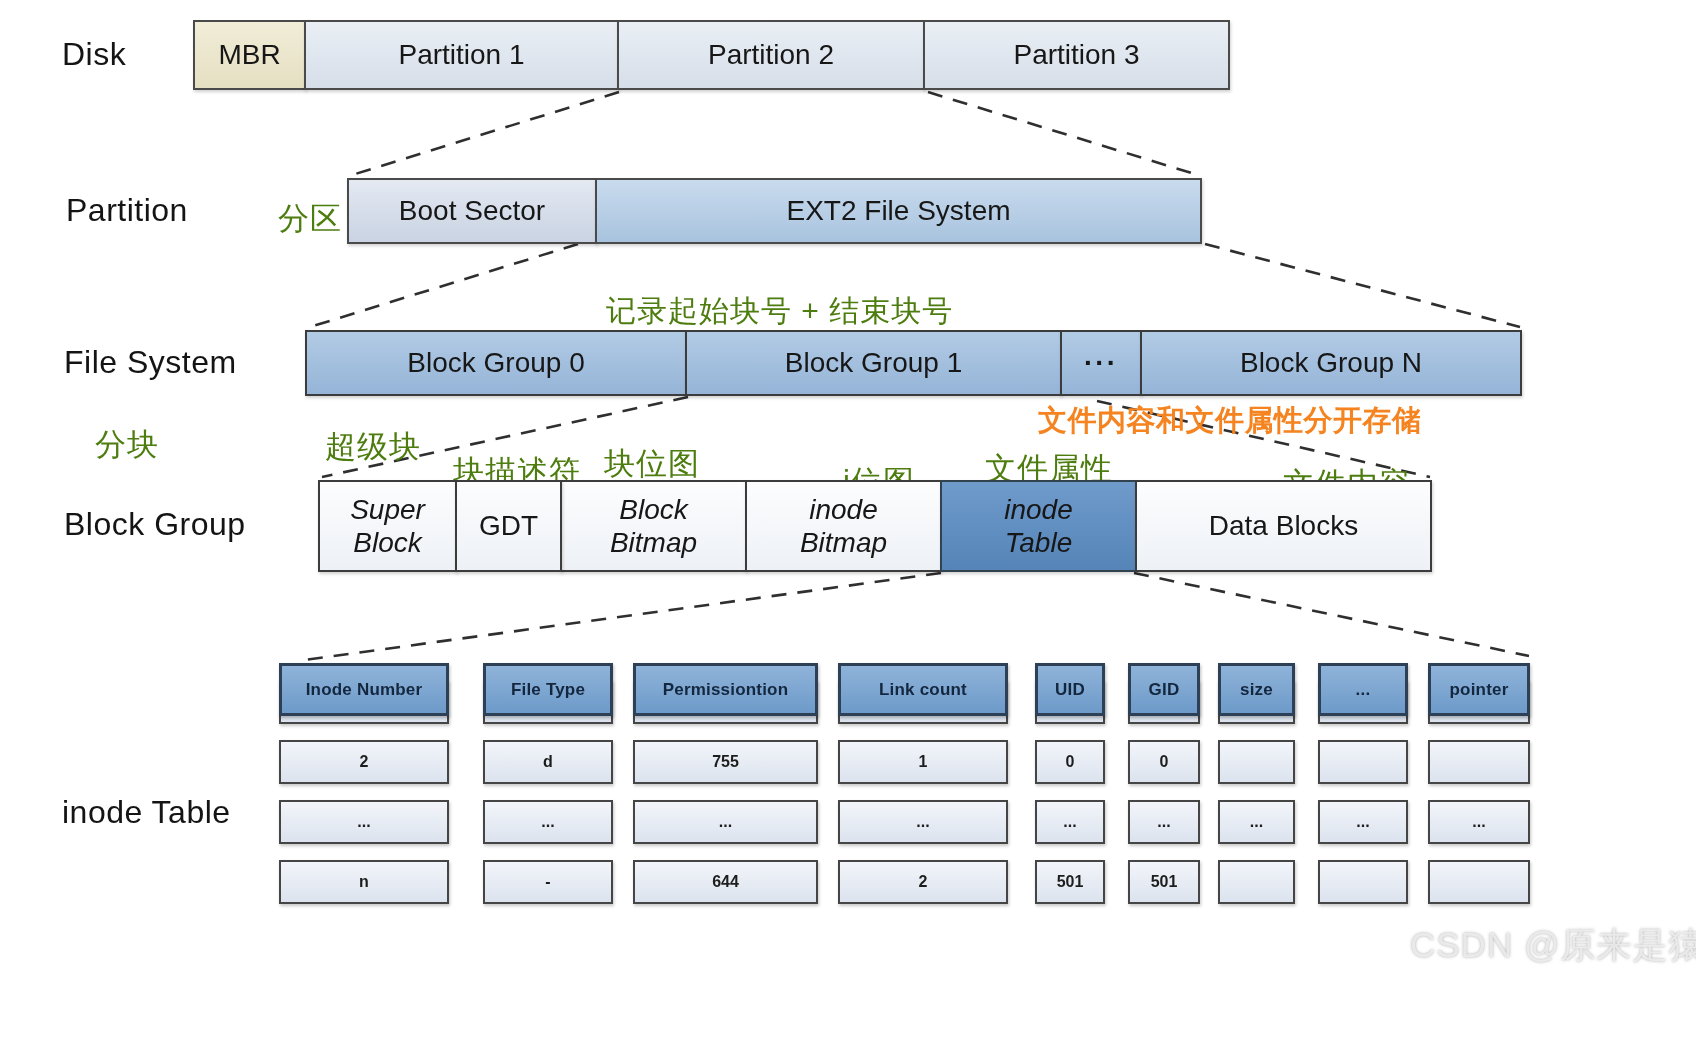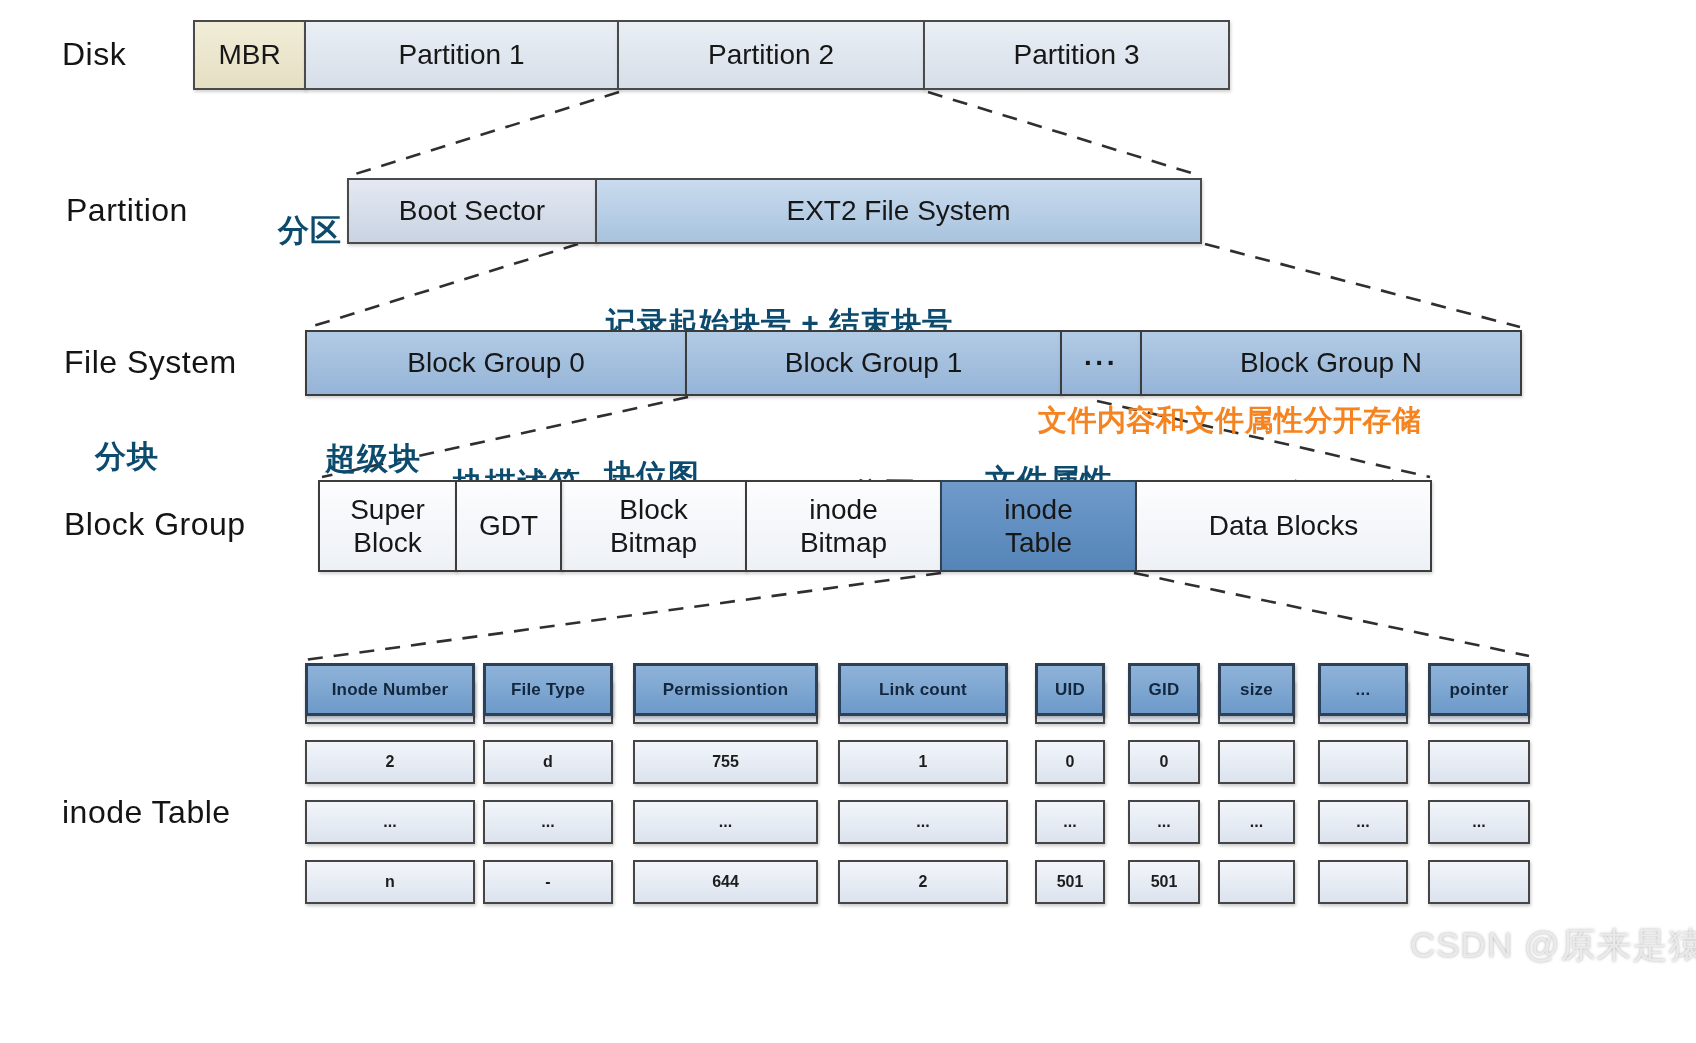--- a/index.html
+++ b/index.html
@@ -15,25 +15,24 @@
     font-size:28px;color:#171717;box-sizing:border-box;border:2px solid #4a4a4a;
     box-shadow:1px 2px 3px rgba(0,0,0,.18);
   }
   .mbr{background:linear-gradient(180deg,#f1edd8,#e5dfc2);}
   .part{background:linear-gradient(180deg,#eaeff5,#d6deе9);background:linear-gradient(180deg,#eaeff5,#d6dee9);}
   .boot{background:linear-gradient(180deg,#e4e9f2,#c9d3e3);}
   .ext2{background:linear-gradient(180deg,#c9dbee,#a8c3de);}
   .bgroup{background:linear-gradient(180deg,#b2cbe5,#95b4d7);border-color:#3c3c3c;}
   .cellwhite{background:linear-gradient(180deg,#fdfdfe,#edf1f6);border-color:#3c3c3c;}
   .cellblue{background:linear-gradient(180deg,#6f9bcb,#5584b8);border-color:#33424f;}
-  .wrapmin span{display:inline-block;width:min-content;line-height:1.18;}
+  .wrapmin span{display:inline-block;width:min-content;line-height:1.18;font-style:italic;}
   .cn{
-    position:absolute;font-weight:bold;color:#0c4a6e;font-size:31px;white-space:nowrap;
+    position:absolute;font-weight:normal;color:#4d7c0f;font-size:31px;white-space:nowrap;
     letter-spacing:1px;
-    margin-top:12px;
   }
   .note-orange{
     position:absolute;font-weight:bold;color:#f5831f;font-size:29px;white-space:nowrap;letter-spacing:.5px;
   }
   .ithead{
     position:absolute;box-sizing:border-box;display:flex;align-items:center;justify-content:center;
     height:53px;background:linear-gradient(180deg,#8fb3d9,#6d9ac9);border:3px solid #2e4056;
     font-weight:bold;font-size:17px;color:#13273f;box-shadow:1px 2px 3px rgba(0,0,0,.25);
     letter-spacing:.2px;white-space:nowrap;
   }
@@ -112,21 +111,21 @@
   <div class="box cellwhite wrapmin" style="left:745px;top:480px;width:197px;height:92px">
     <span>inode Bitmap</span>
   </div>
   <div class="box cellblue wrapmin" style="left:940px;top:480px;width:197px;height:92px">
     <span>inode Table</span>
   </div>
   <div class="box cellwhite" style="left:1135px;top:480px;width:297px;height:92px">Data Blocks</div>
 
   <div class="rowlabel" style="left:62px;top:794px">inode Table</div>
 
-  <div class="itcol" style="left:305px;top:663px;width:170px">
+  <div class="itcol" style="left:279px;top:663px;width:170px">
     <div class="ithead" style="width:170px">Inode Number</div>
     <div class="itcell">1</div>
     <div class="itcell">2</div>
     <div class="itcell">...</div>
     <div class="itcell">n</div>
   </div>
 
   <div class="itcol" style="left:483px;top:663px;width:130px">
     <div class="ithead" style="width:130px">File Type</div>
     <div class="itcell">-</div>

